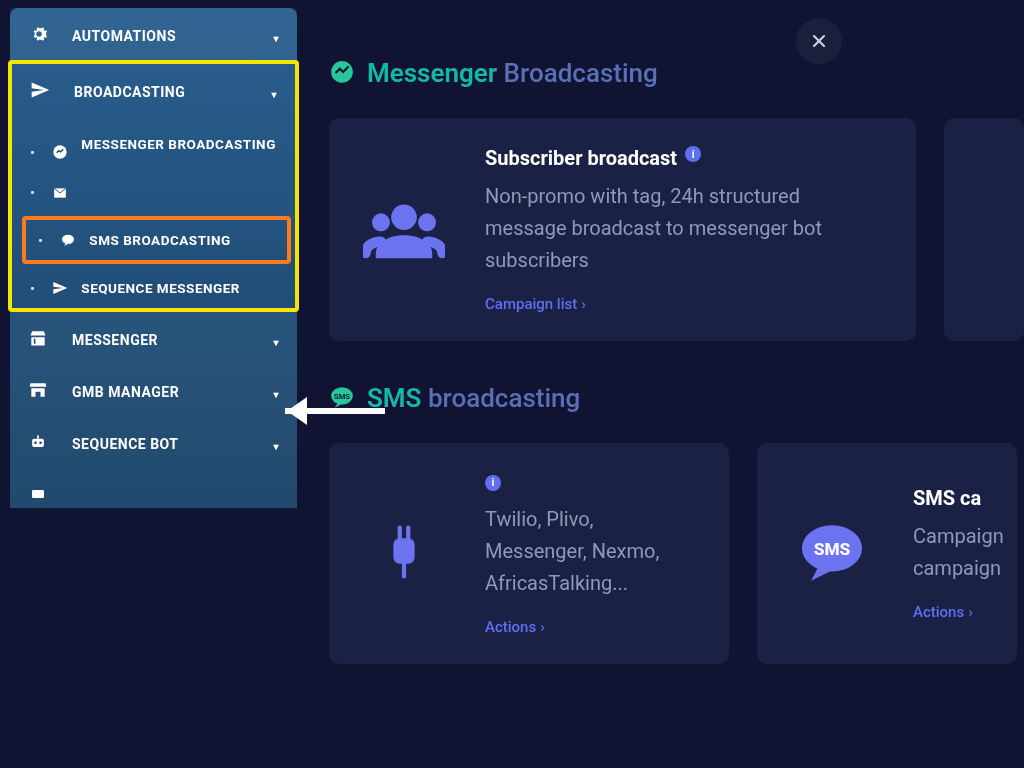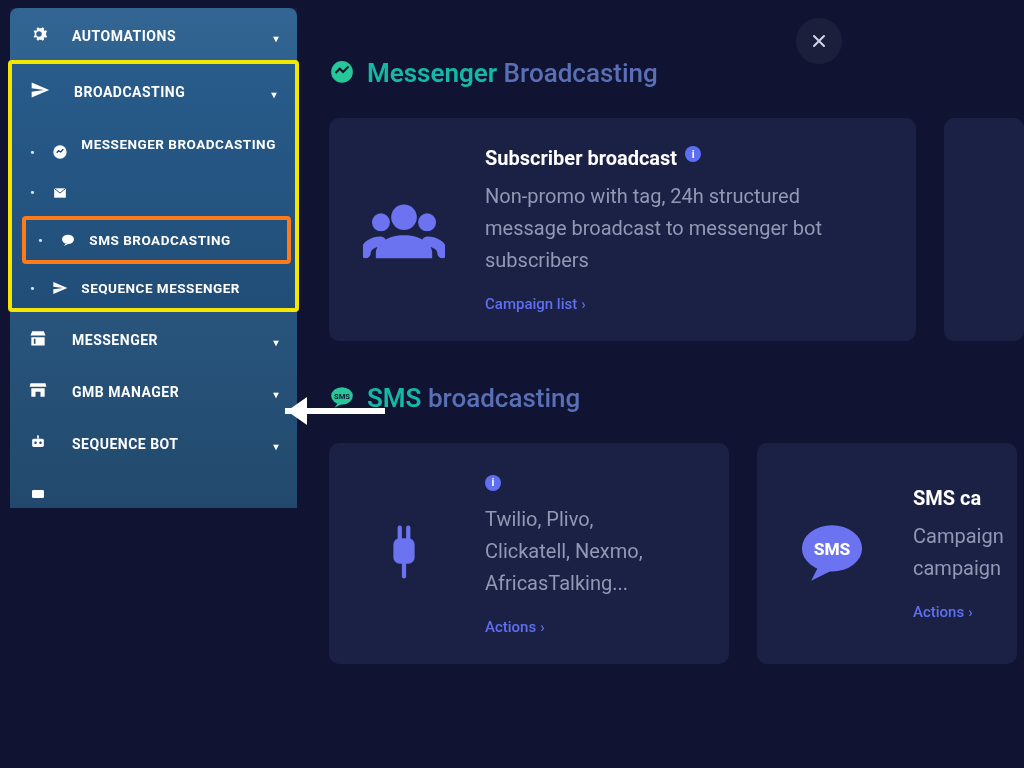--- a/index.html
+++ b/index.html
@@ -215,21 +215,21 @@
       <div class="card-icon">
         <svg viewBox="0 0 64 64" width="68" height="68" fill="#6c73f0">
             <rect x="22" y="18" width="20" height="24" rx="6"></rect>
             <rect x="26" y="6" width="4" height="14" rx="2"></rect>
             <rect x="34" y="6" width="4" height="14" rx="2"></rect>
             <rect x="30" y="40" width="4" height="16" rx="2"></rect>
           </svg>
       </div>
       <div class="card-body">
         <span class="info-badge" style="margin-bottom:12px;">i</span>
-        <p style="max-width:180px;">Twilio, Plivo, Clickatell, Nexmo, AfricasTalking...</p>
+        <p style="max-width:180px;">Twilio, Plivo, Messenger, Nexmo, AfricasTalking...</p>
         <a class="card-link">
             <span>Actions</span> 
             <span>›</span>
           </a>
       </div>
     </div>
 
     <div class="card narrow" style="width:260px; padding-right:0;">
       <div class="card-icon">
         <svg viewBox="0 0 64 64" width="74" height="74" fill="#6c73f0">

